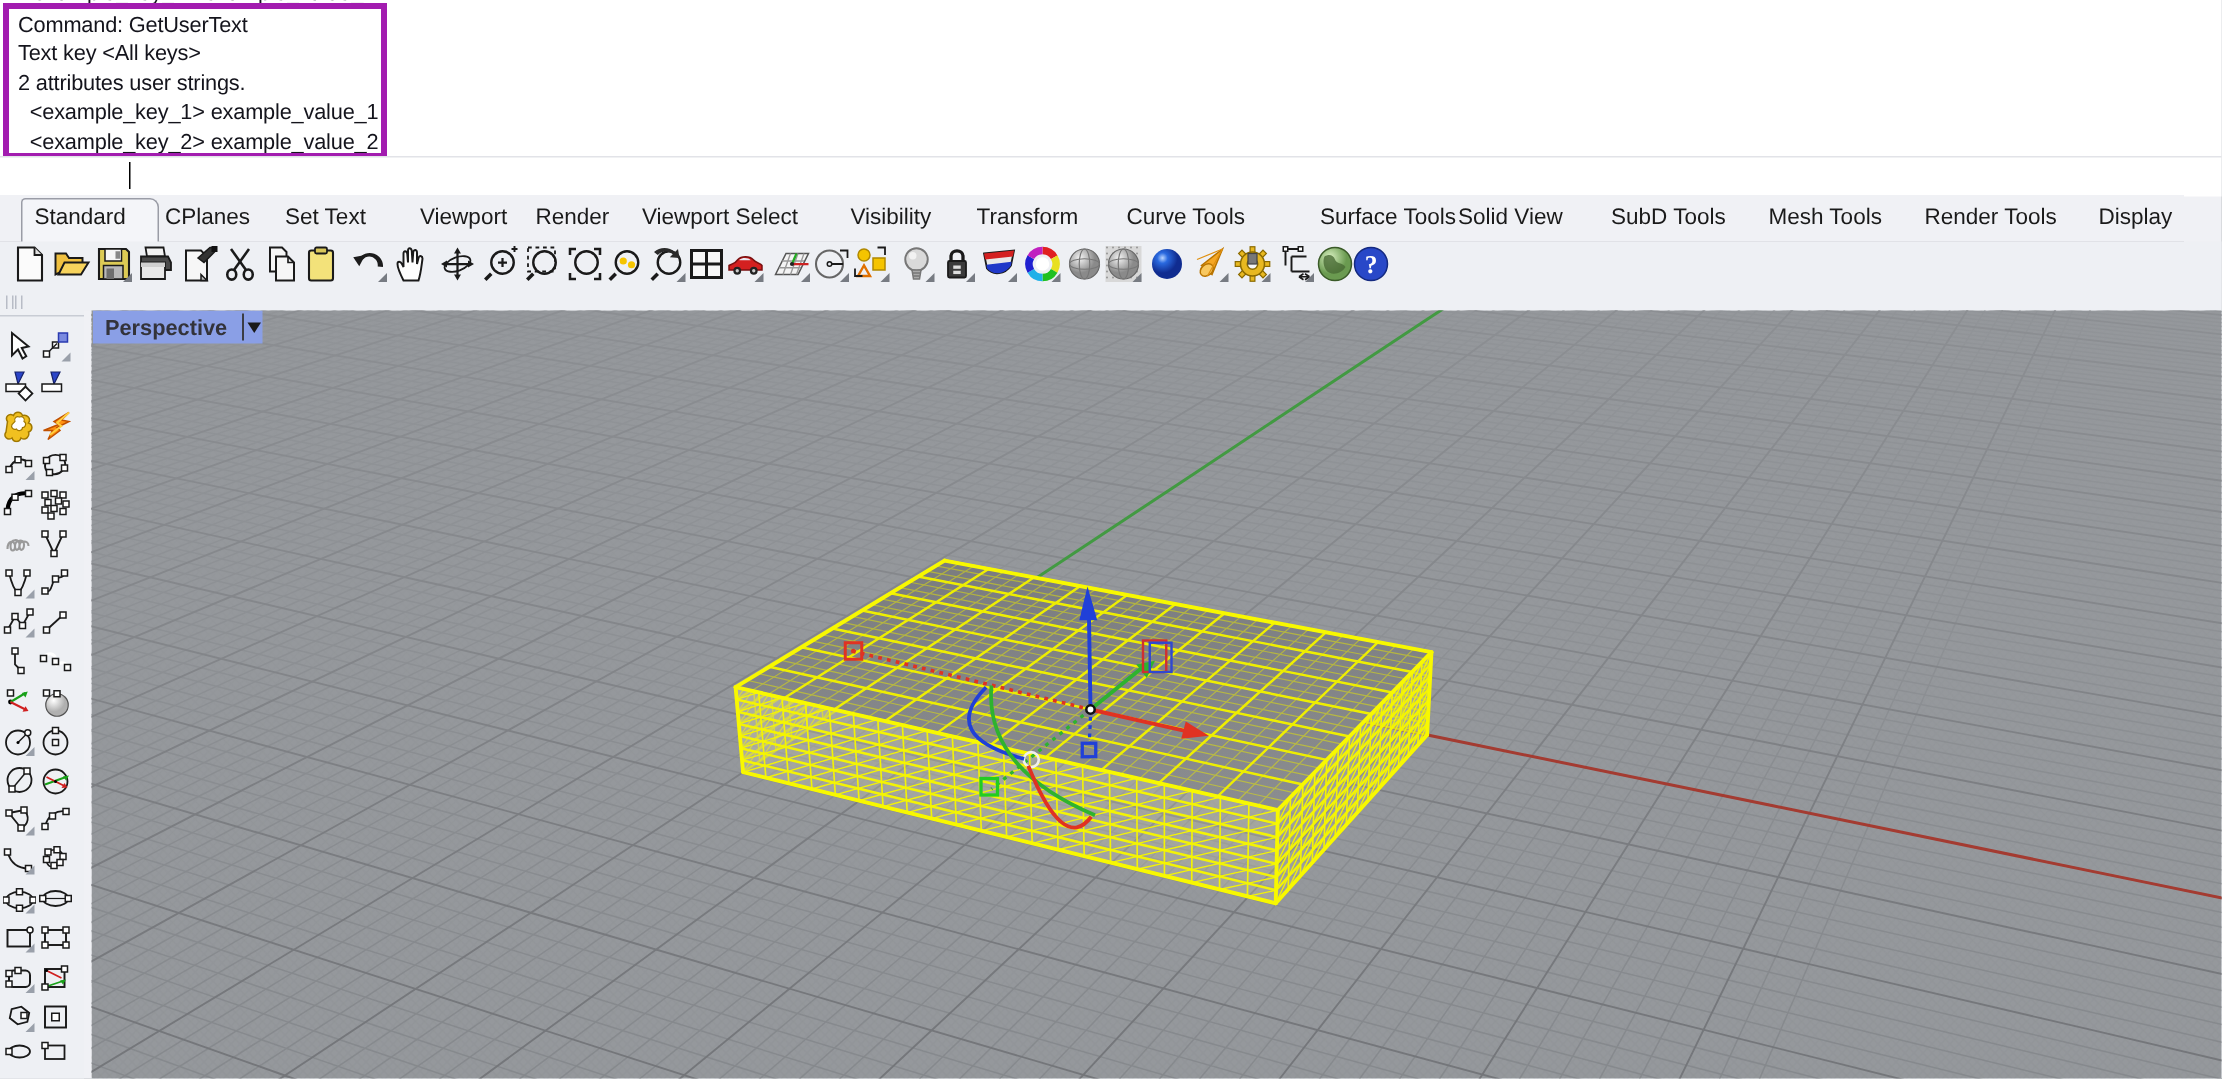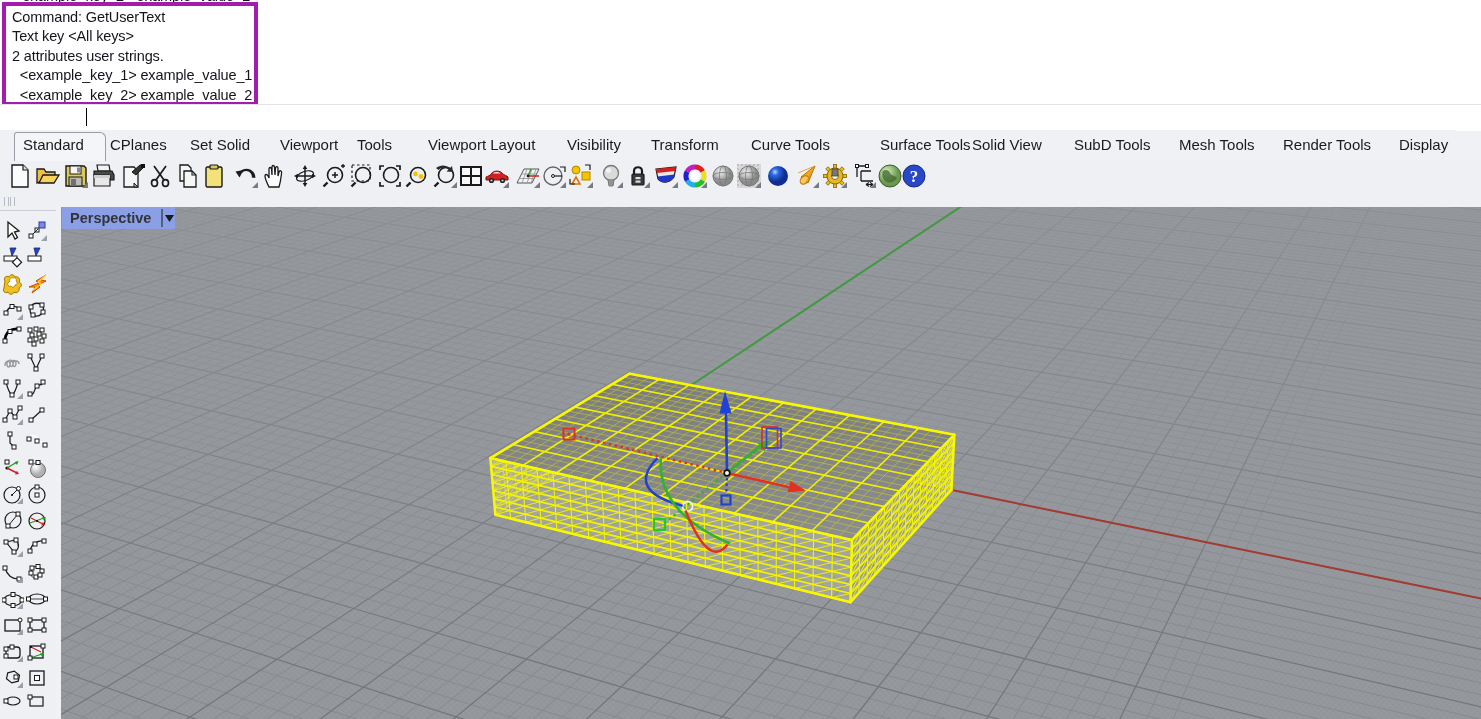--- a/index.html
+++ b/index.html
@@ -27,24 +27,24 @@
   &lt;example_key_2&gt; example_value_2</div>
   </div>
 <div id="cmdline">
     <b>Command:</b>
     <div id="cursor"></div>
   </div>
 <div id="tabs">
 <div id="activetab"></div>
 <div class="tab" style="left:23px">Standard</div>
     <div class="tab" style="left:110px">CPlanes</div>
-    <div class="tab" style="left:190px">Set Solid</div>
+    <div class="tab" style="left:190px">Set Text</div>
     <div class="tab" style="left:280px">Viewport</div>
-    <div class="tab" style="left:357px">Tools</div>
-    <div class="tab" style="left:428px">Viewport Layout</div>
+    <div class="tab" style="left:357px">Render</div>
+    <div class="tab" style="left:428px">Viewport Select</div>
     <div class="tab" style="left:567px">Visibility</div>
     <div class="tab" style="left:651px">Transform</div>
     <div class="tab" style="left:751px">Curve Tools</div>
     <div class="tab" style="left:880px">Surface Tools</div>
     <div class="tab" style="left:972px">Solid View</div>
     <div class="tab" style="left:1074px">SubD Tools</div>
     <div class="tab" style="left:1179px">Mesh Tools</div>
     <div class="tab" style="left:1283px">Render Tools</div>
     <div class="tab" style="left:1399px">Display</div>
   </div>

